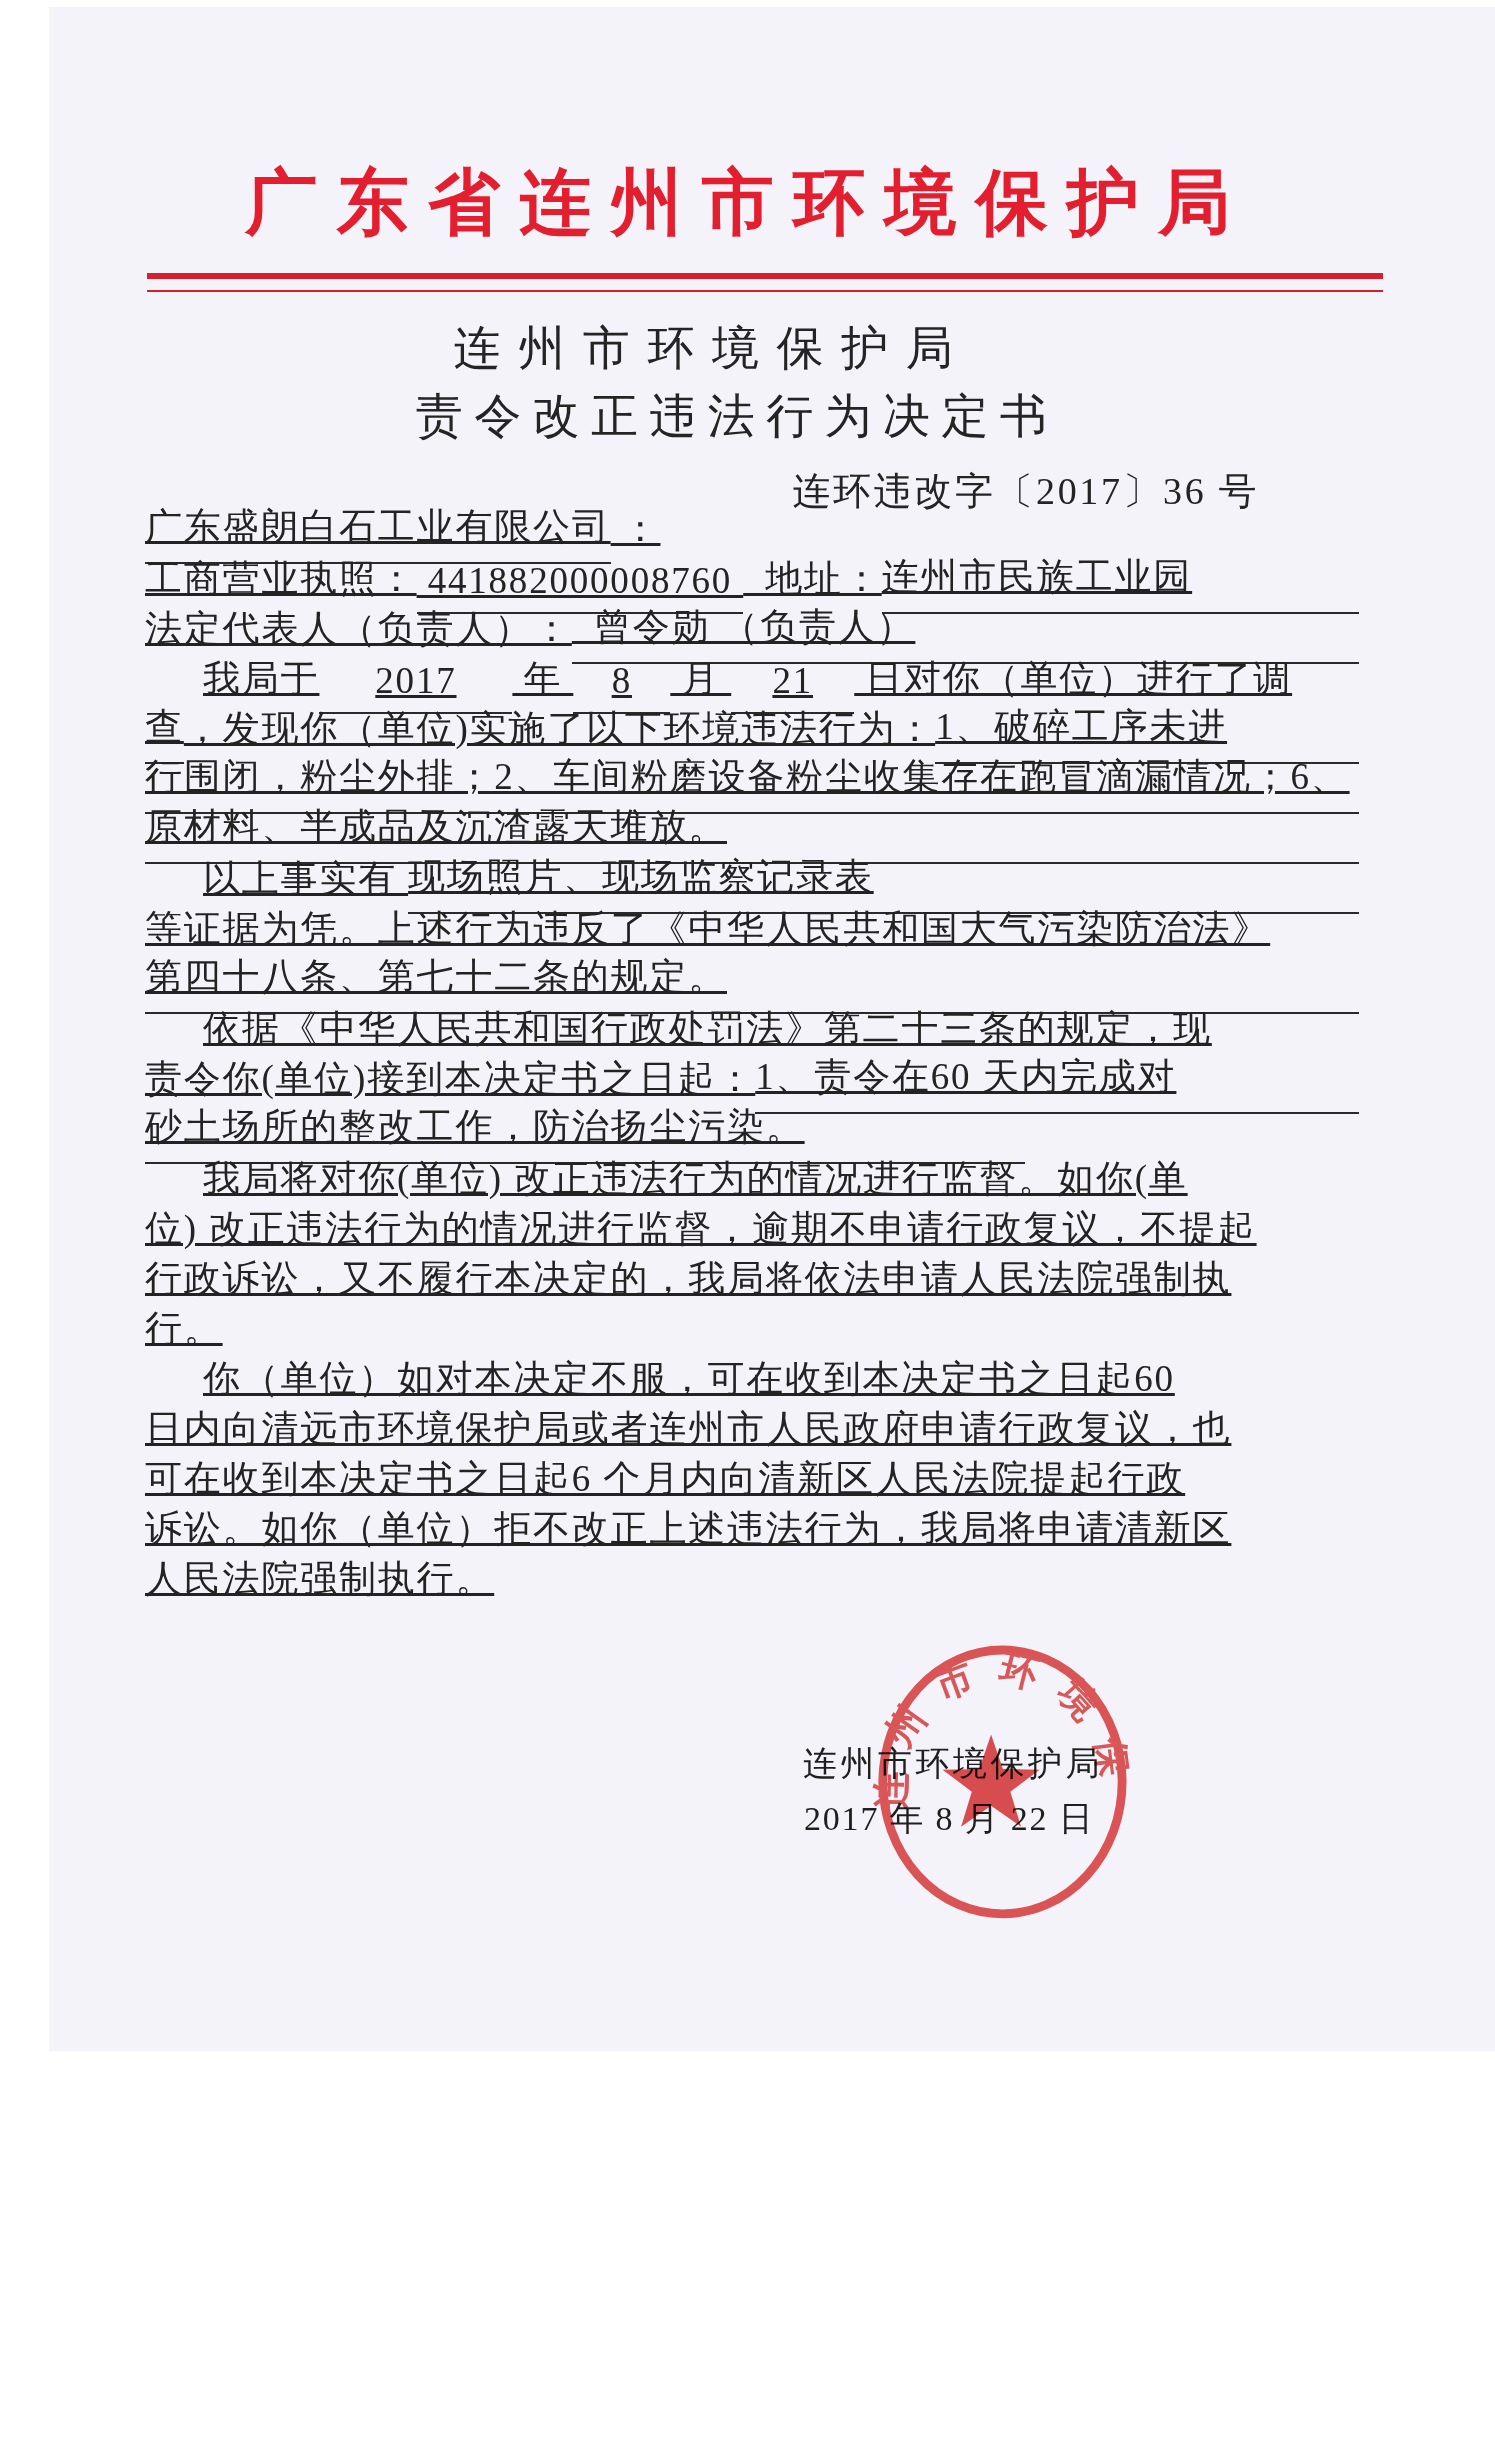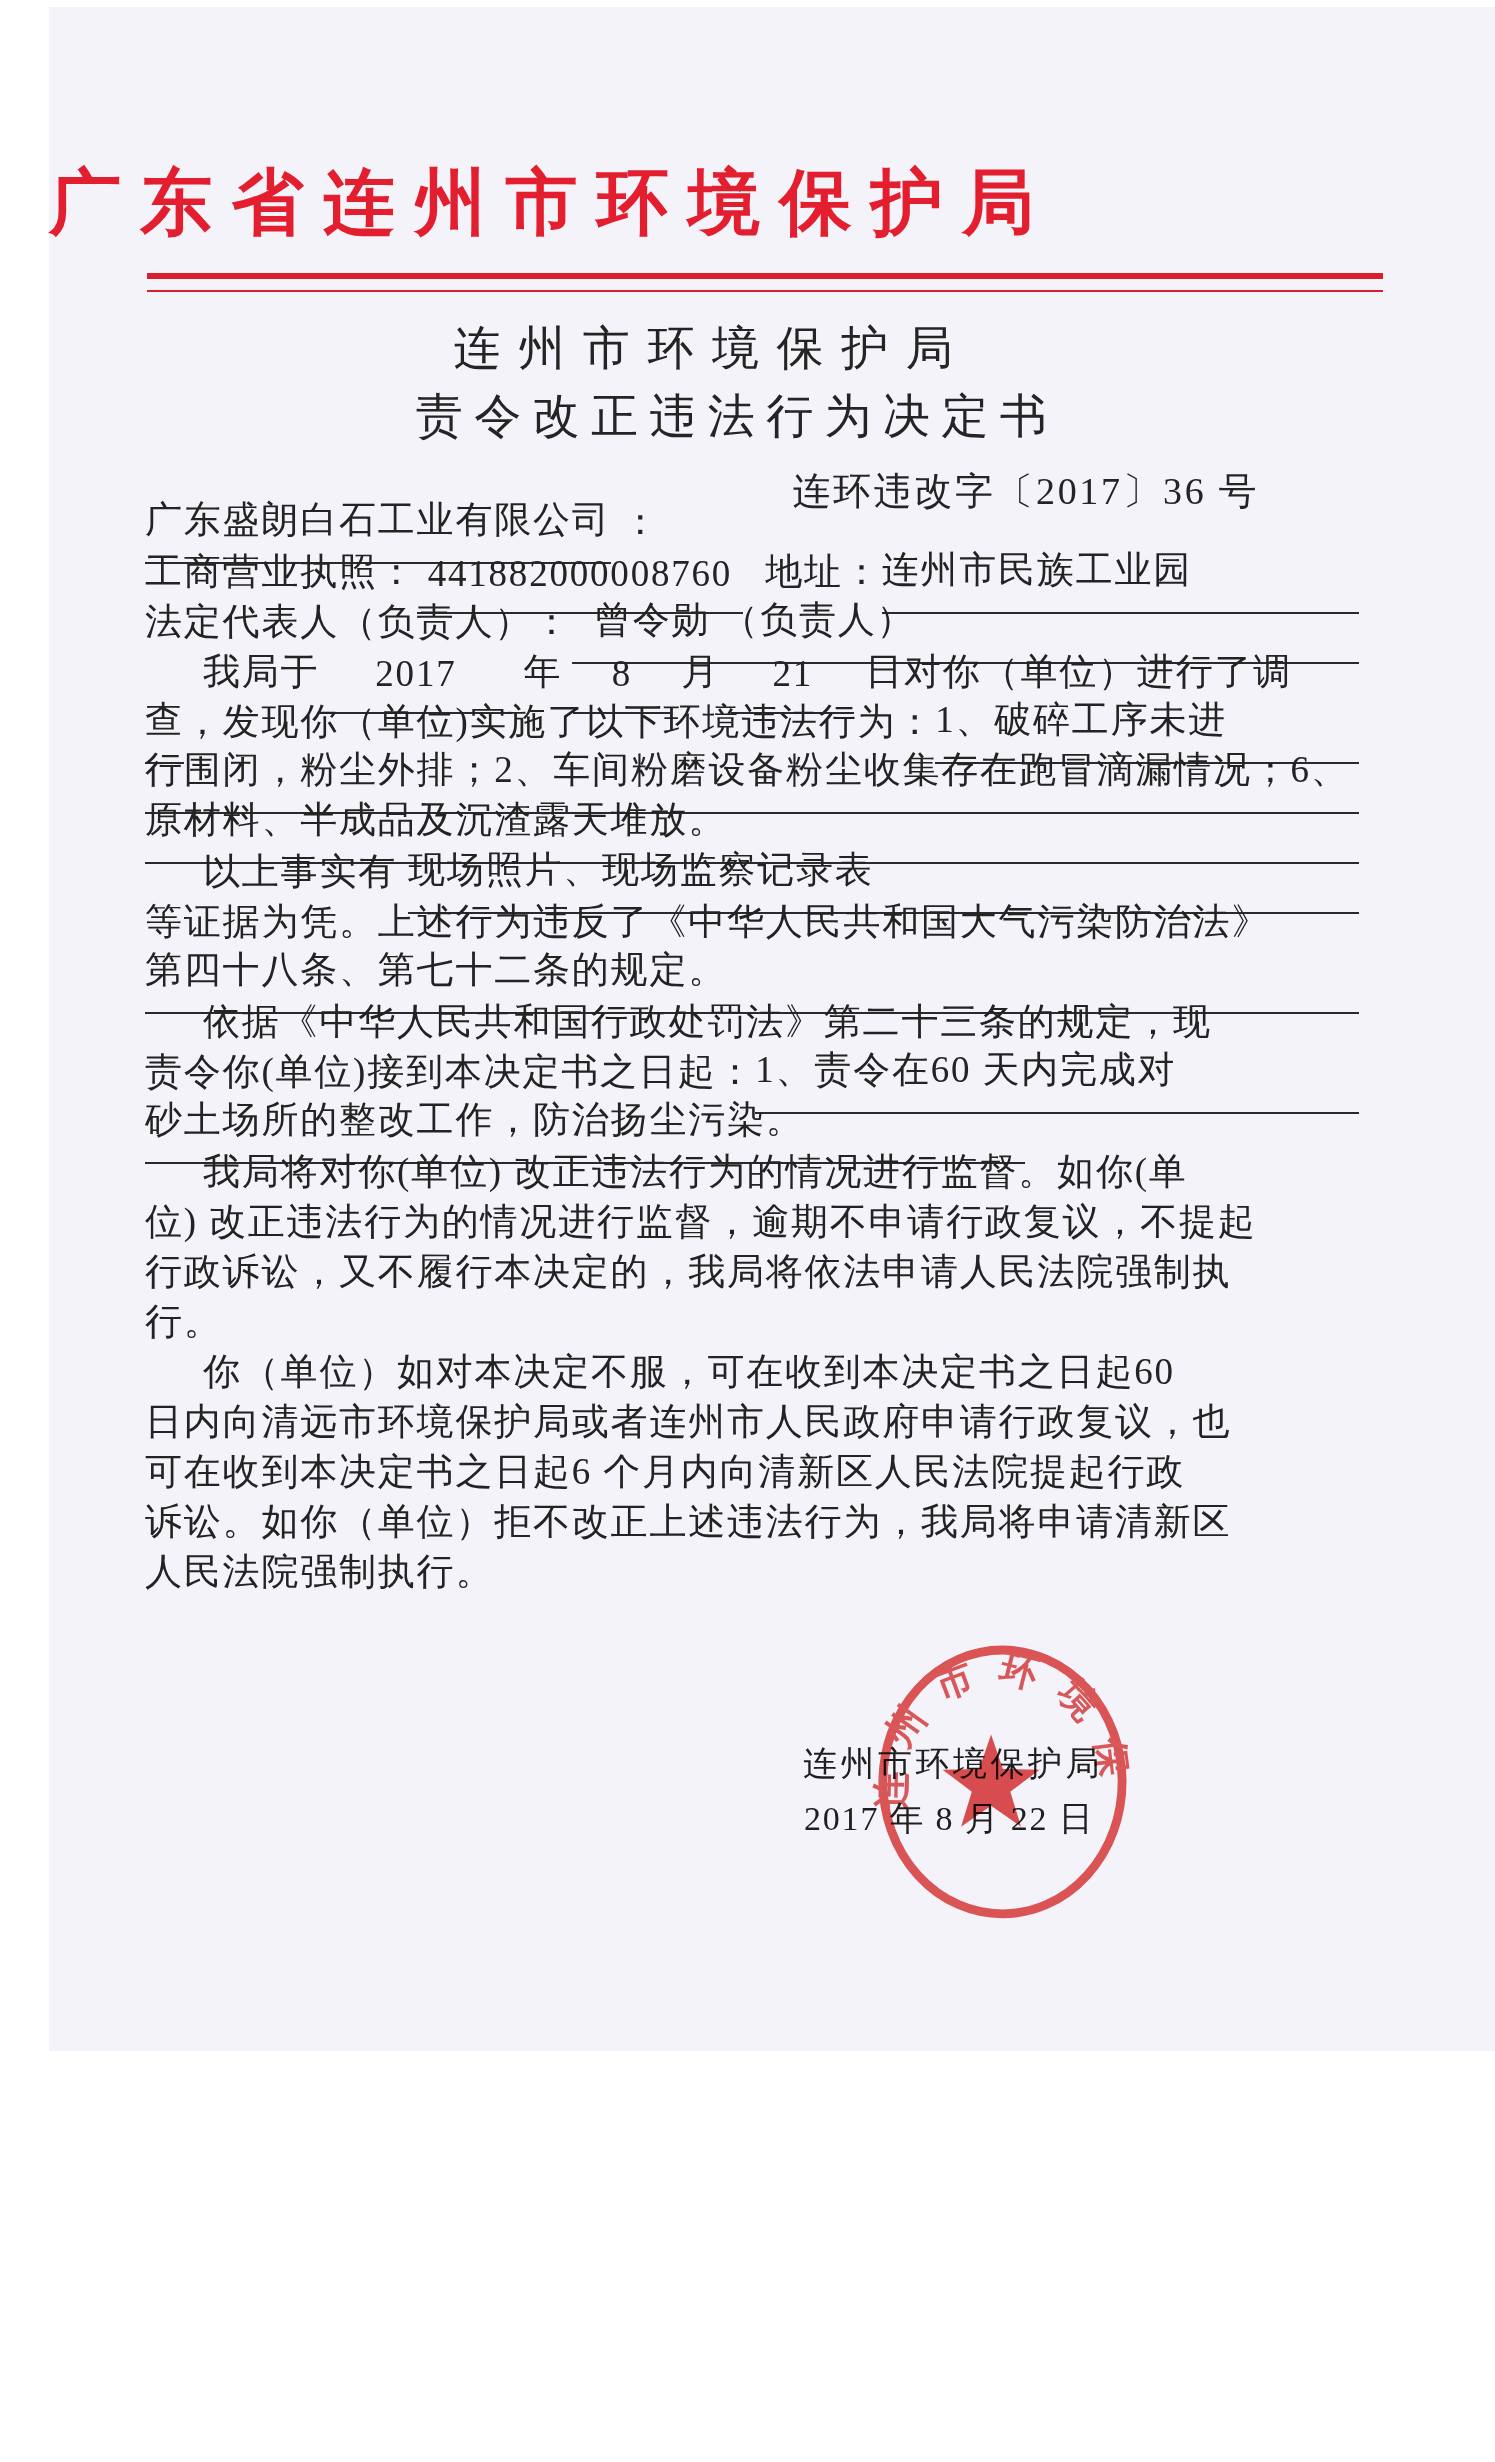--- a/index.html
+++ b/index.html
@@ -6,21 +6,21 @@
   body{
     width:1495px;height:2462px;position:relative;background:#ffffff;overflow:hidden;
     font-family:"Liberation Serif","DejaVu Serif",serif;
   }
   .page{
     position:absolute;left:49px;top:7px;width:1446px;height:2044px;
     background:#f3f3f9;
   }
   .hdr-title{
     position:absolute;left:0;top:148px;width:100%;box-sizing:border-box;padding-right:49px;
-    text-align:left;font-size:72px;font-weight:bold;color:#e31f2f;letter-spacing:19.3px;
+    text-align:center;font-size:72px;font-weight:bold;color:#e31f2f;letter-spacing:19.3px;
     white-space:nowrap;
   }
   .red-rule{
     position:absolute;left:98px;top:266px;width:1236px;height:11.4px;
     border-top:6.2px solid #d91f2e;border-bottom:2.6px solid #d91f2e;
   }
   .doc-title-1{
     position:absolute;left:0;top:310px;width:100%;box-sizing:border-box;padding-right:120px;
     text-align:center;font-size:47px;color:#242424;letter-spacing:17.6px;white-space:nowrap;
   }
@@ -33,21 +33,21 @@
     font-size:38px;color:#242424;letter-spacing:2.6px;white-space:nowrap;
   }
   .doc-body{
     position:absolute;left:96px;top:507px;width:1214px;color:#232323;
   }
   .line{
     display:flex;align-items:flex-end;height:50px;white-space:pre;
     font-size:37px;letter-spacing:1.8px;overflow:visible;
   }
   .line.ind{padding-left:58px;}
-  .seg{display:block;padding-bottom:17px;flex:0 0 auto;}
+  .seg{display:block;padding-bottom:10px;flex:0 0 auto;text-decoration:underline;}
   .seg.u{border-bottom:2.2px solid #2a2a2a;}
   .seg.fill{flex:1 1 auto;}
   .seg.sp{flex:1 1 auto;}
   .seg.pad{text-align:center;flex:0 0 auto;}
   .sig-agency{
     position:absolute;left:754px;top:1734px;font-size:34px;color:#1f1f1f;letter-spacing:3.5px;white-space:pre;
   }
   .sig-date{
     position:absolute;left:755px;top:1789px;font-size:34px;color:#1f1f1f;letter-spacing:1.8px;white-space:pre;
   }

